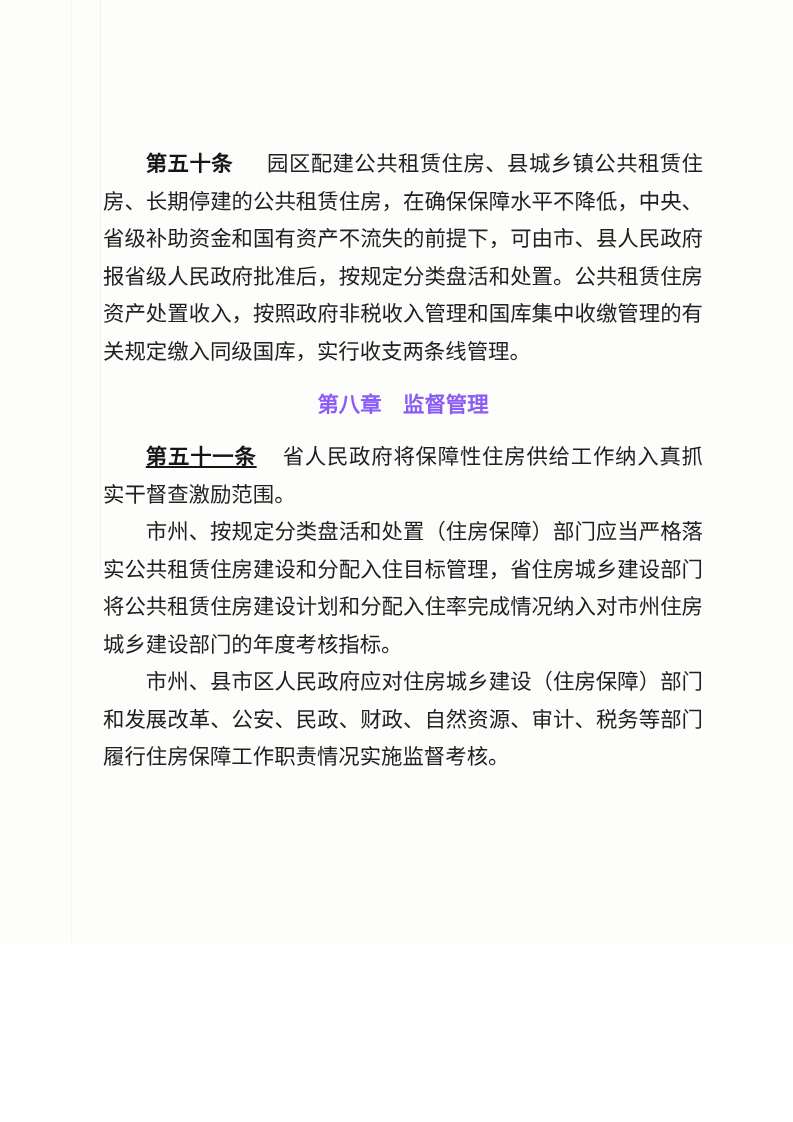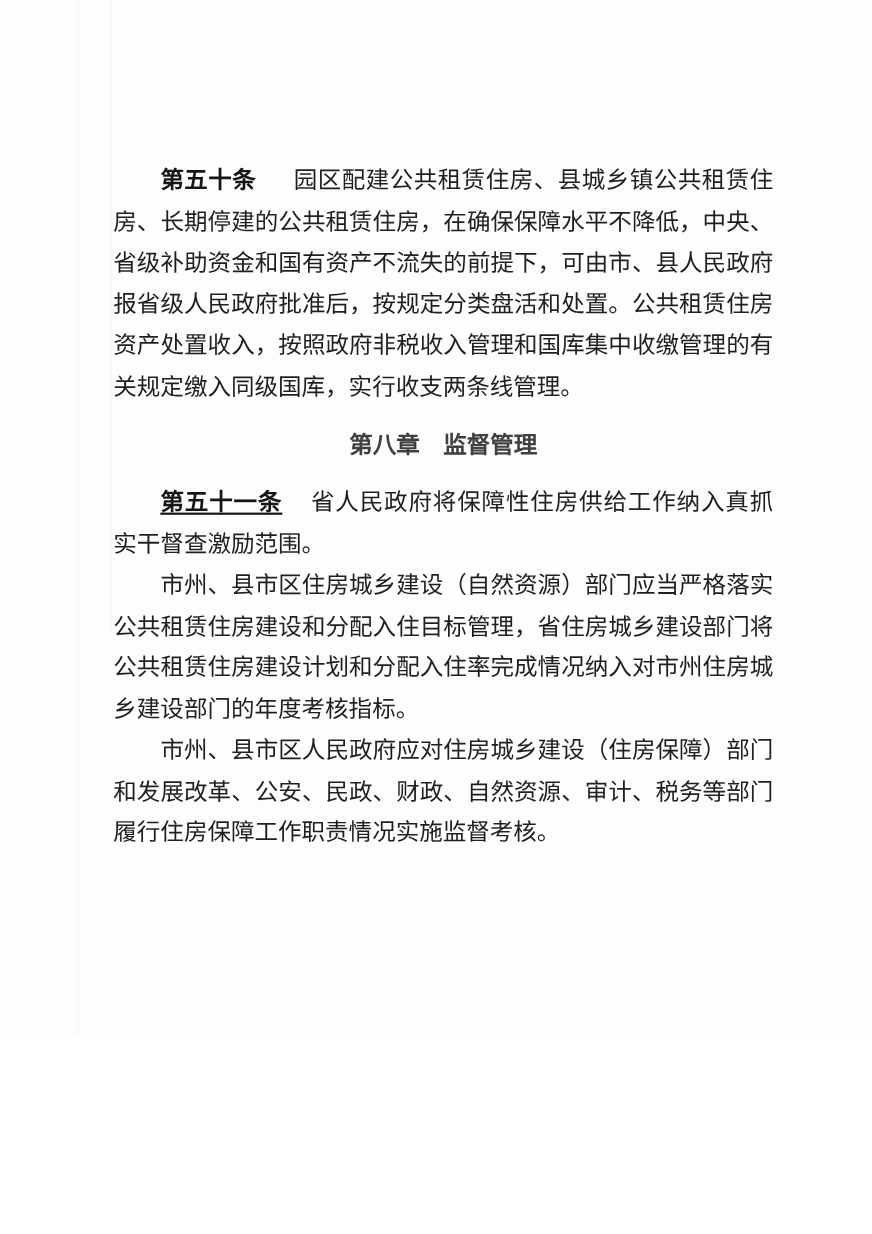--- a/index.html
+++ b/index.html
@@ -52,21 +52,21 @@
   .lead-b { margin-right: 26px; text-decoration: underline; } 
   .lead-c { margin-right: 14px; } 
   .chapter {
     margin: 15px 0;
     font-family: "Liberation Sans", "DejaVu Sans", sans-serif;
     font-weight: 700;
     font-size: 21.4px;
     line-height: 38px;
     text-align: center;
     text-indent: 0;
-    color: #404040;
+    color: #8b5cf6;
   }
   .page-number {
     position: absolute;
     top: 996px;
     right: 121px;
     font-size: 20px;
     line-height: 24px;
     letter-spacing: 1px;
     color: #737373;
     font-family: "Liberation Serif", "DejaVu Serif", serif;
@@ -81,21 +81,21 @@
   <div class="scan-edge-b"></div>
 
   <div class="body-text">
 
     <p class="para"><span class="lead lead-a">第五十条</span><span>园区配建公共租赁住房、县城乡镇公共租赁住房、长期停建的公共租赁住房，在确保保障水平不降低，中央、省级补助资金和国有资产不流失的前提下，可由市、县人民政府报省级人民政府批准后，按规定分类盘活和处置。公共租赁住房资产处置收入，按照政府非税收入管理和国库集中收缴管理的有关规定缴入同级国库，实行收支两条线管理。</span></p>
 
     <h2 class="chapter">第八章　监督管理</h2>
 
     <p class="para"><span class="lead lead-b">第五十一条</span><span>省人民政府将保障性住房供给工作纳入真抓实干督查激励范围。</span></p>
 
-    <p class="para"><span>市州、县市区住房城乡建设（自然资源）部门应当严格落实公共租赁住房建设和分配入住目标管理，省住房城乡建设部门将公共租赁住房建设计划和分配入住率完成情况纳入对市州住房城乡建设部门的年度考核指标。</span></p>
+    <p class="para"><span>市州、按规定分类盘活和处置（住房保障）部门应当严格落实公共租赁住房建设和分配入住目标管理，省住房城乡建设部门将公共租赁住房建设计划和分配入住率完成情况纳入对市州住房城乡建设部门的年度考核指标。</span></p>
 
     <p class="para"><span>市州、县市区人民政府应对住房城乡建设（住房保障）部门和发展改革、公安、民政、财政、自然资源、审计、税务等部门履行住房保障工作职责情况实施监督考核。</span></p>
 
 
 
   </div>
 
   <div class="page-number">— 17 —</div>
 
 </div>

